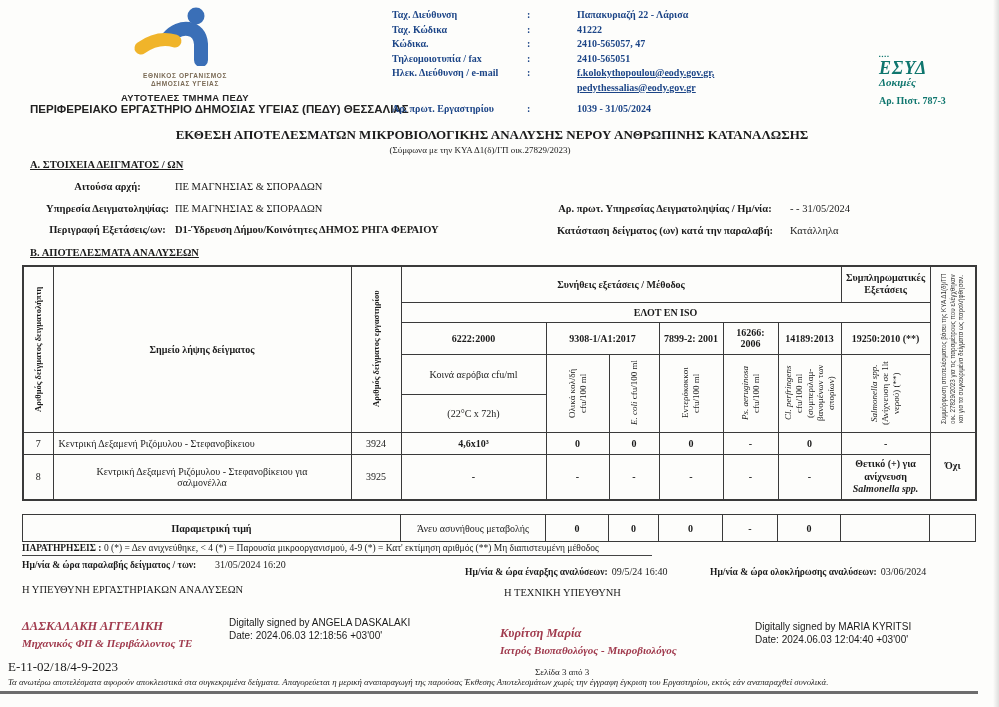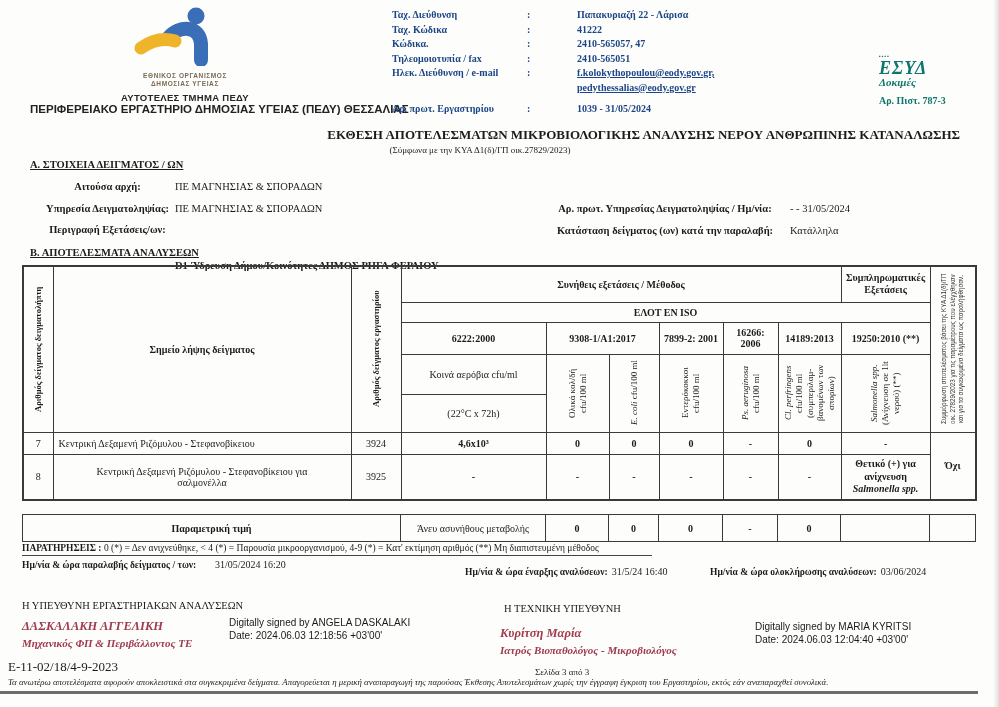--- a/index.html
+++ b/index.html
@@ -1,18 +1,18 @@
 <!DOCTYPE html>
 <html lang="el"><head>
 <meta charset="utf-8">
 <style>
   html,body{margin:0;padding:0;background:#e8e8e8;}
   .page{position:relative;width:999px;height:707px;background:#fdfdfb;overflow:hidden;
         font-family:"Liberation Serif","DejaVu Serif",serif;color:#1b1b1b;}
-  .b{font-weight:bold;margin-top:36px;}
+  .b{font-weight:bold;}
   .i{font-style:italic;}
   .abs{position:absolute;}
 
   
   .logo-block{position:absolute;left:85px;top:6px;width:200px;text-align:center;}
   .org-small{font-family:"Liberation Sans","DejaVu Sans",sans-serif;font-size:6.5px;font-weight:bold;
              color:#7a6a55;letter-spacing:.6px;line-height:1.3;margin-top:2px;}
   .dept{font-family:"Liberation Sans","DejaVu Sans",sans-serif;font-size:9.5px;font-weight:bold;color:#262626;margin-top:3px;letter-spacing:.3px;}
   .lab-title{position:absolute;left:30px;top:103px;font-family:"Liberation Sans","DejaVu Sans",sans-serif;
              font-size:11.5px;font-weight:bold;color:#222;}
@@ -23,21 +23,21 @@
   .cvalue{flex:1;margin-left:20px;}
   .email{text-decoration:underline;}
   .cprot{display:flex;margin-top:7px;line-height:14px;}
   .esyd{position:absolute;right:12px;top:20px;width:108px;color:#0f766e;margin-top:35px;}
   .esyd-sq{font-size:5px;letter-spacing:1px;line-height:4px;}
   .esyd-name{font-size:18px;font-weight:bold;font-style:italic;letter-spacing:1px;line-height:18px;}
   .esyd-sub{font-size:11px;font-weight:bold;font-style:italic;margin-top:-1px;}
   .esyd-cert{font-size:10px;font-weight:bold;margin-top:7px;}
 
   
-  .doc-title{position:absolute;left:0;top:127px;width:960px;text-align:right;font-weight:bold;font-size:13px;}
+  .doc-title{position:absolute;left:0;top:127px;width:960px;text-align:center;font-weight:bold;font-size:13px;padding-left:12px;}
   .doc-sub{position:absolute;left:0;top:145px;width:960px;text-align:center;font-size:9px;}
   .sec-head{position:absolute;font-weight:bold;font-size:10.5px;text-decoration:underline;}
   .frow{position:absolute;display:flex;font-size:10.5px;}
   .flabel{font-weight:bold;text-align:center;}
   .fl135{width:135px;}
   .fl250{width:250px;}
 
   
   .results{position:absolute;left:22px;top:265px;border-collapse:collapse;table-layout:fixed;width:953px;}
   .results td{border:1px solid #3a3a3a;padding:1px 2px;text-align:center;vertical-align:middle;
@@ -57,21 +57,21 @@
   .poscell{font-size:9px;line-height:1.25;font-weight:bold;}
 
   
   .ptable{position:absolute;left:22px;top:514px;border-collapse:collapse;table-layout:fixed;width:953px;border:1.5px solid #3a3a3a;}
   .ptable td{border:1px solid #3a3a3a;padding:1px 2px;text-align:center;vertical-align:middle;font-size:10px;height:24px;}
   .pv-name{font-size:9.5px;}
 
   .obs{position:absolute;left:22px;top:543px;font-size:9.5px;width:630px;border-bottom:1px solid #444;padding-bottom:2px;}
   .dlabel{font-weight:bold;font-size:9.5px;}
   .dvalue{font-size:10px;}
-  .role{font-size:10.5px;margin-top:16px;}
+  .role{font-size:10.5px;}
   .signame{font-size:12.5px;font-weight:bold;font-style:italic;color:#a03a4d;}
   .sigtitle{font-size:11px;font-style:italic;font-weight:bold;color:#a03a4d;margin-top:3px;}
   .digsig{font-family:"Liberation Sans","DejaVu Sans",sans-serif;font-size:10px;color:#1a1a1a;line-height:1.3;}
   .nowrap{white-space:nowrap;}
   .doccode{font-size:13px;}
   .pageno{font-size:9px;}
   .disclaimer{font-size:8.8px;font-style:italic;}
   .bottom-rule{position:absolute;left:0;top:691px;width:978px;height:3px;background:#6d6d6d;}
   .edge-shade{position:absolute;right:0;top:0;width:6px;height:707px;background:linear-gradient(to right,rgba(0,0,0,0),rgba(0,0,0,0.12));}
 </style>
@@ -271,21 +271,21 @@
     </tbody>
   </table>
 
   <div class="obs">
     <span class="b">ΠΑΡΑΤΗΡΗΣΕΙΣ :</span>
     <span>0 (*) = Δεν ανιχνεύθηκε,  &lt; 4 (*) =  Παρουσία μικροοργανισμού,  4-9 (*) =  Κατ' εκτίμηση αριθμός  (**) Μη διαπιστευμένη μέθοδος</span>
   </div>
 
   <span class="abs dlabel" style="left:22px;top:560px;">Ημ/νία &amp; ώρα παραλαβής δείγματος / των:</span>
   <span class="abs dvalue" style="left:215px;top:559px;">31/05/2024 16:20</span>
-  <span class="abs" style="left:465px;top:561px;"><span class="dlabel">Ημ/νία &amp; ώρα έναρξης αναλύσεων:</span> <span class="dvalue">31/5/24 16:40</span></span>
+  <span class="abs" style="left:465px;top:561px;"><span class="dlabel">Ημ/νία &amp; ώρα έναρξης αναλύσεων:</span> <span class="dvalue">09/5/24 16:40</span></span>
   <span class="abs" style="left:710px;top:561px;"><span class="dlabel">Ημ/νία &amp; ώρα ολοκλήρωσης αναλύσεων:</span> <span class="dvalue">03/06/2024</span></span>
 
   <div class="abs role" style="left:22px;top:584px;">Η ΥΠΕΥΘΥΝΗ ΕΡΓΑΣΤΗΡΙΑΚΩΝ ΑΝΑΛΥΣΕΩΝ</div>
   <div class="abs role" style="left:504px;top:587px;">Η ΤΕΧΝΙΚΗ ΥΠΕΥΘΥΝΗ</div>
 
   <div class="abs" style="left:22px;top:619px;">
     <div class="signame">ΔΑΣΚΑΛΑΚΗ ΑΓΓΕΛΙΚΗ</div>
     <div class="sigtitle">Μηχανικός ΦΠ &amp; Περιβάλλοντος ΤΕ</div>
   </div>
   <div class="abs digsig" style="left:229px;top:616px;width:200px;">

